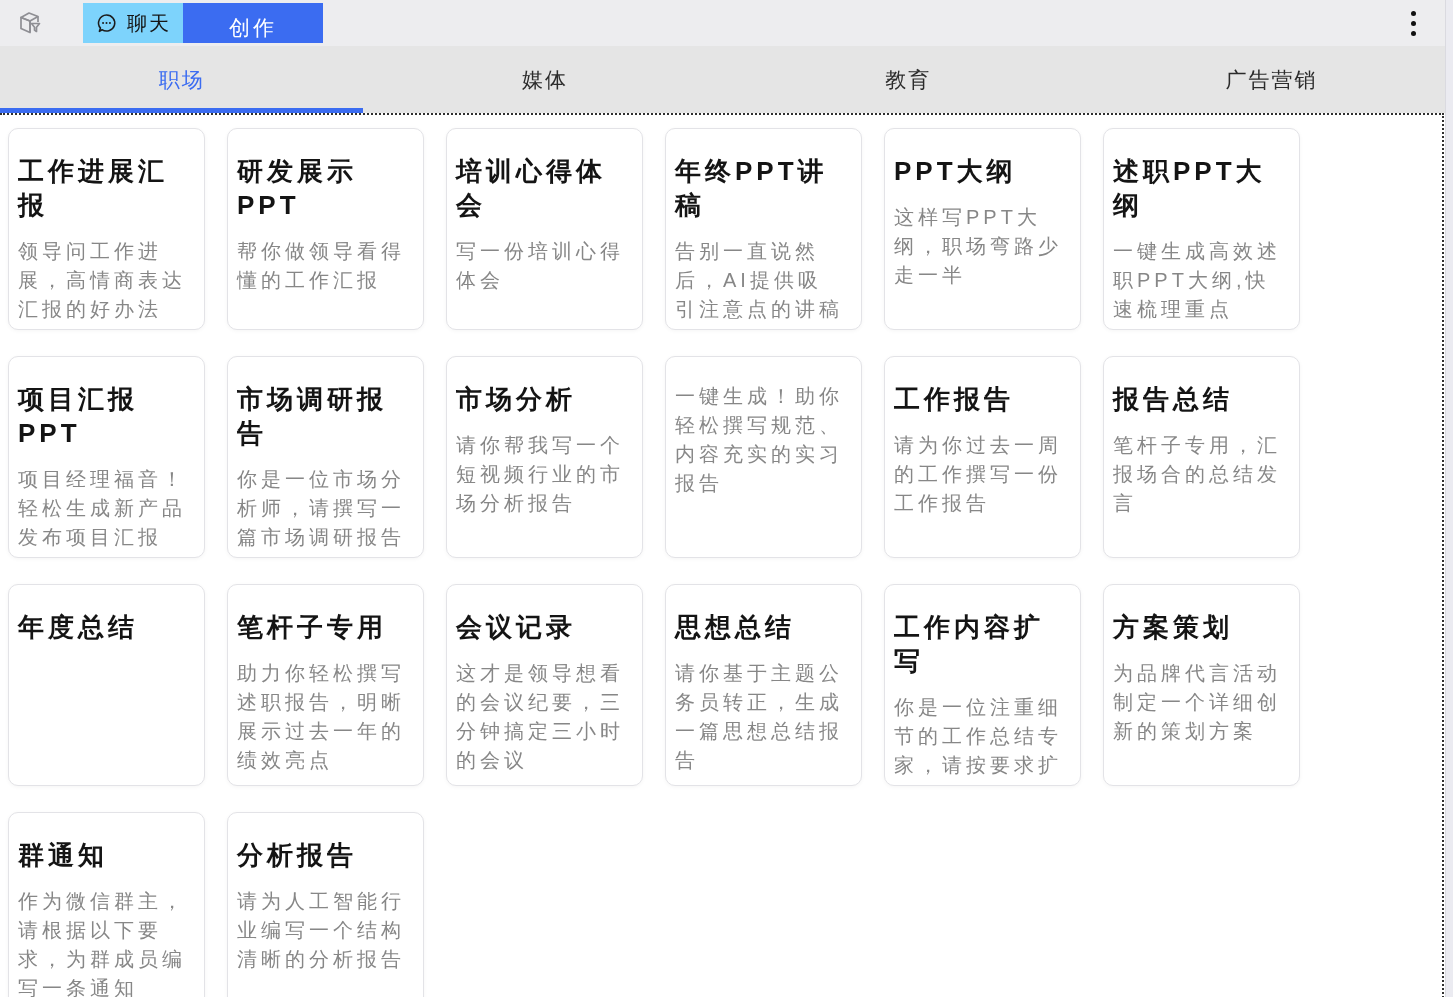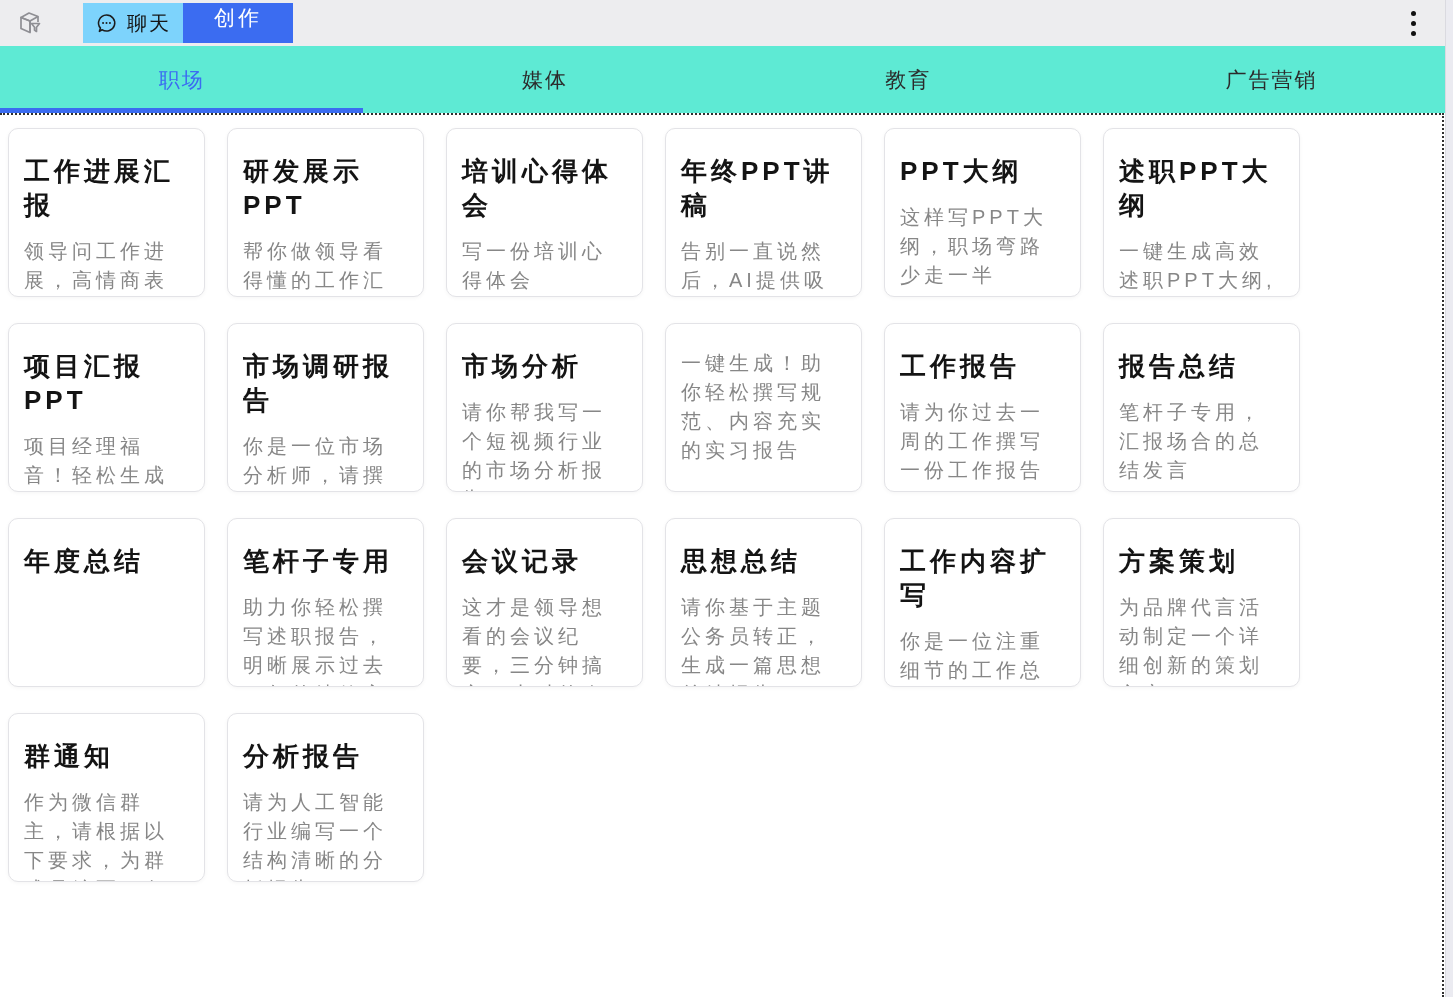--- a/index.html
+++ b/index.html
@@ -24,32 +24,32 @@
   .seg button {
     border:none; margin:0; cursor:pointer;
     font-family:"Liberation Sans", sans-serif;
   }
   .seg-chat {
     width:100px; background:#7dd3fc; color:#151515;
     font-size:20px; letter-spacing:2px;
     display:flex; align-items:center; justify-content:center; gap:9px;
   }
   .seg-create {
-    width:110px; background:var(--accent); color:#ffffff;
+    width:140px; background:var(--accent); color:#ffffff;
     font-size:21px; letter-spacing:3px;
-    display:flex; align-items:flex-start; justify-content:center;
+    display:flex; align-items:flex-end; justify-content:center;
   }
   .kebab {
     margin-left:auto; margin-right:32px;
     background:none; border:none; cursor:pointer;
     display:flex; flex-direction:column; gap:5px; padding:6px 5px;
   }
   .kebab i { width:5px; height:5px; border-radius:50%; background:#111; display:block; }
   
-  .tabs { height:67px; display:flex; background:#5eead4; }
+  .tabs { height:67px; display:flex; background:#e5e5e5; }
   .tab {
     flex:1; display:flex; align-items:center; justify-content:center;
     font-size:21px; letter-spacing:2px; color:#2b2b2b;
     position:relative; cursor:pointer;
   }
   .tab.active { color:var(--accent); }
   .tab.active::after {
     content:""; position:absolute; left:0; right:0; bottom:0;
     height:5px; background:var(--accent);
   }
@@ -59,26 +59,26 @@
     border-top:2px dotted #2f2f2f;
     border-right:2px dotted #2f2f2f;
     padding:13px 0 0 8px;
   }
   .grid {
     display:flex; flex-wrap:wrap;
     gap:26px 22px;
     width:1330px;
   }
   .card {
-    width:197px; height:169px;
+    width:197px; height:202px;
     background:#fff;
     border:1px solid #e3e3e7;
     border-radius:10px;
     box-shadow:0 1px 4px rgba(0,0,0,0.045);
-    padding:25px 18px 0 15px;
+    padding:25px 18px 0 9px;
     overflow:hidden;
     cursor:pointer;
   }
   .card-title {
     margin:0 0 15px 0;
     font-size:26px; font-weight:bold; line-height:34px;
     letter-spacing:4px; color:#141414;
   }
   .card-desc {
     margin:0;

